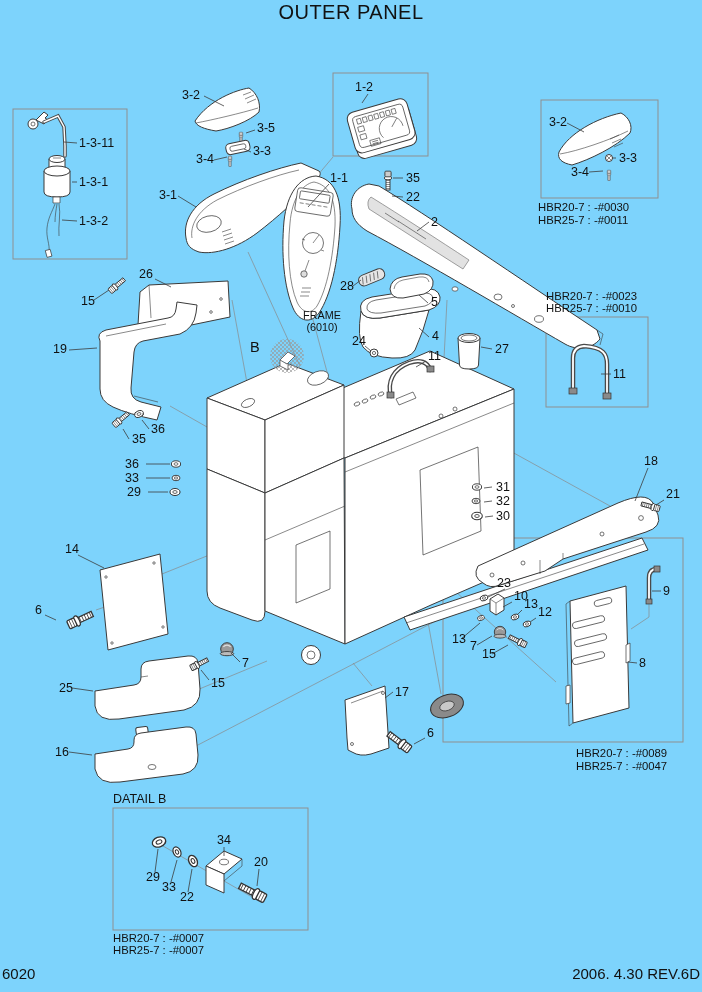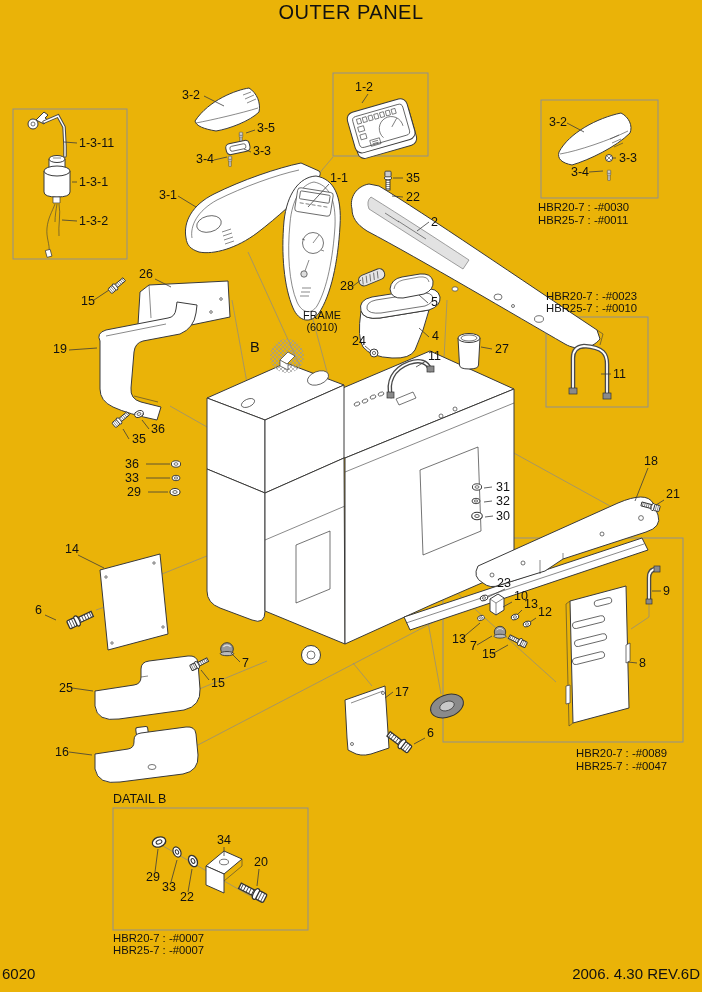--- a/index.html
+++ b/index.html
@@ -1,16 +1,16 @@
 <!DOCTYPE html>
 <html><head>
 <meta charset="utf-8">
 <style>
   html,body{margin:0;padding:0;background:#fff;}
-  .page{width:702px;height:992px;background:#eab308;position:relative;overflow:hidden;}
+  .page{width:702px;height:992px;background:#7dd3fc;position:relative;overflow:hidden;}
   svg{font-family:"Liberation Sans","DejaVu Sans",sans-serif;display:block;}
   .title-text{font-size:20px;fill:#111;letter-spacing:.5px;}
   .footer-text{font-size:15px;fill:#111;}
   .callout{font-size:12.5px;fill:#111;}
   .callout.big{font-size:14.5px;}
   .app-text{font-size:11.3px;fill:#111;}
   .small-note{font-size:10.8px;fill:#111;}
   .detail-title{font-size:12.5px;fill:#111;}
   .box{fill:none;stroke:#8f8f8f;stroke-width:1;}
   .leader{stroke:#3c3c3c;stroke-width:.8;fill:none;}

